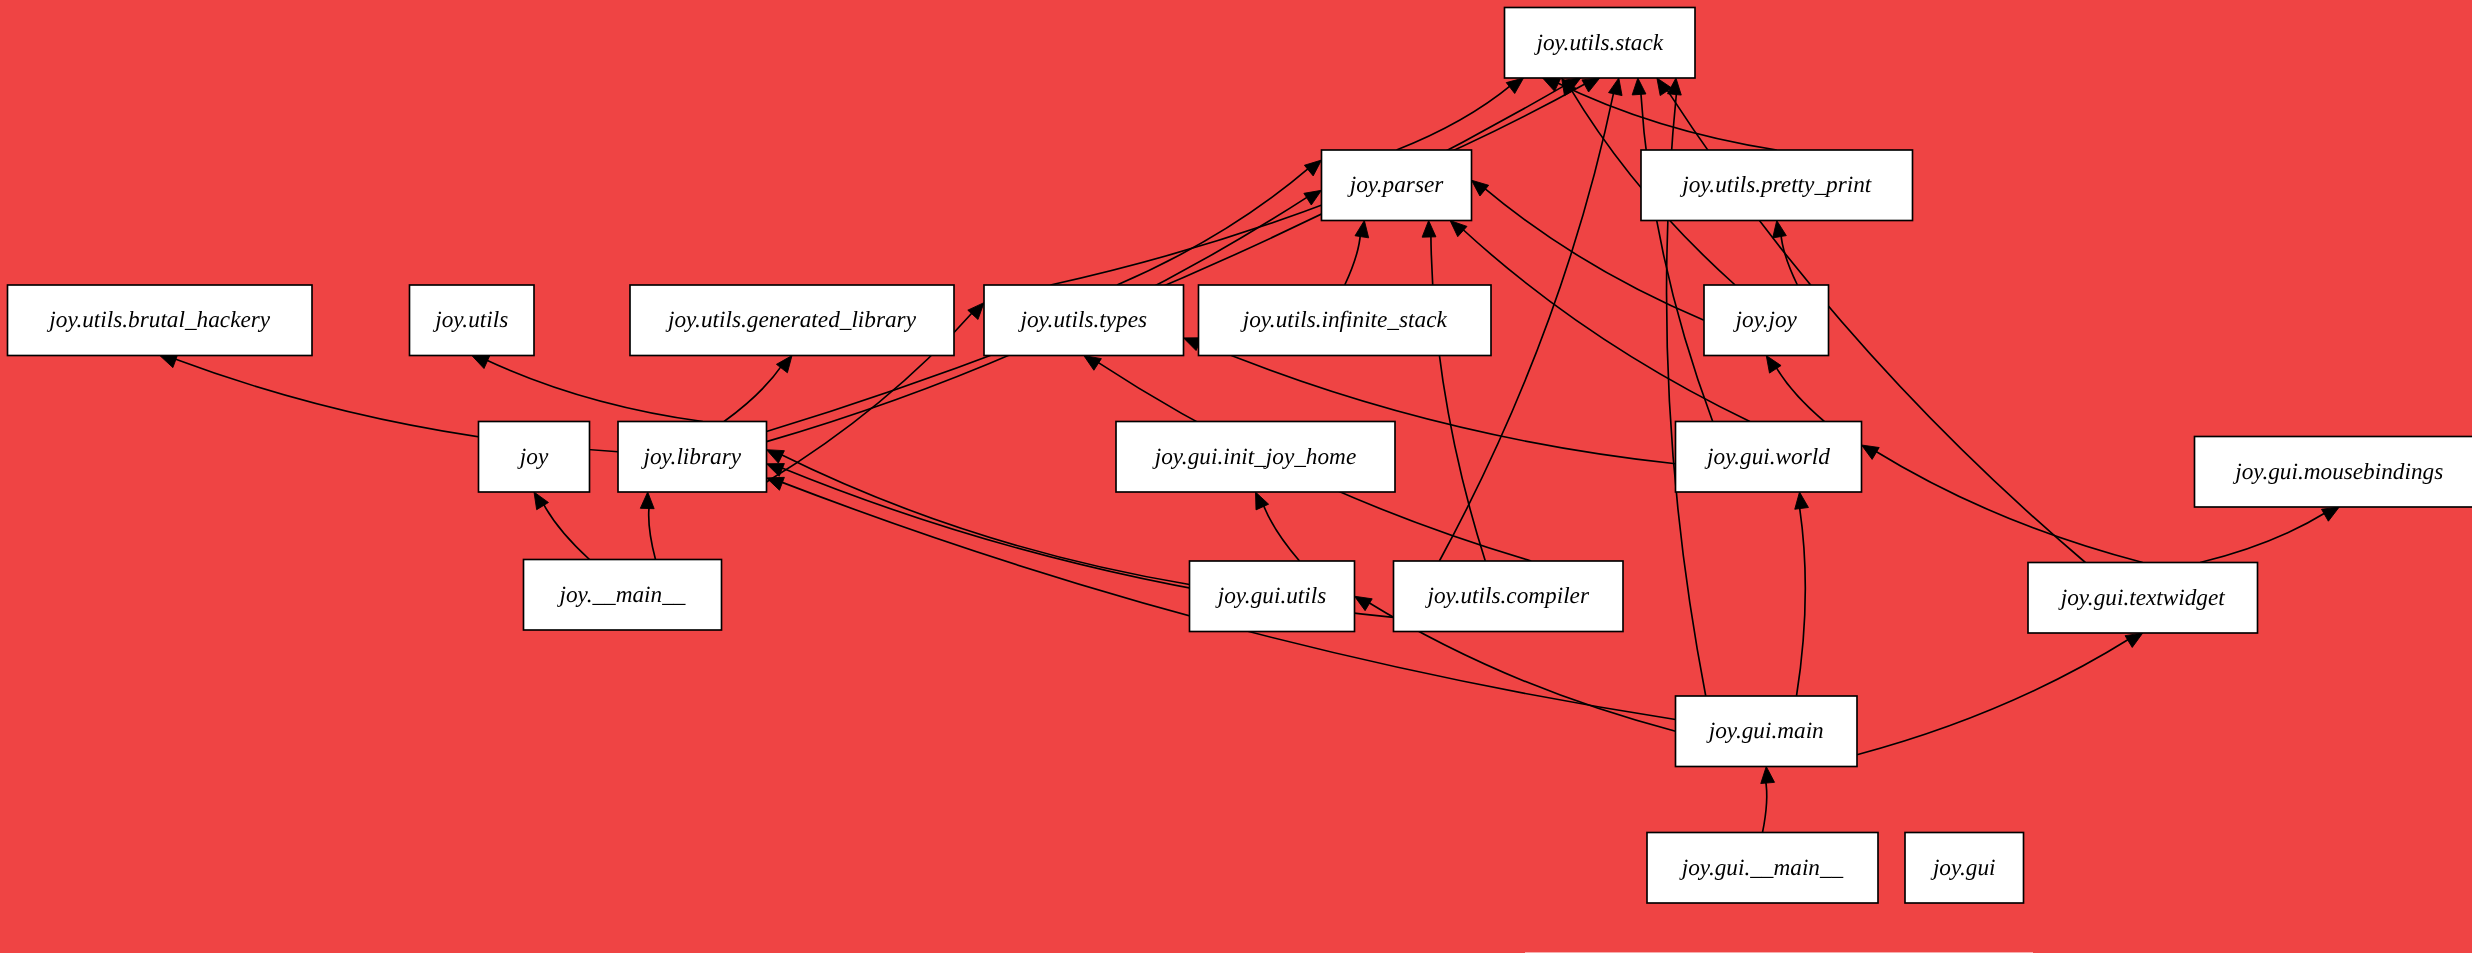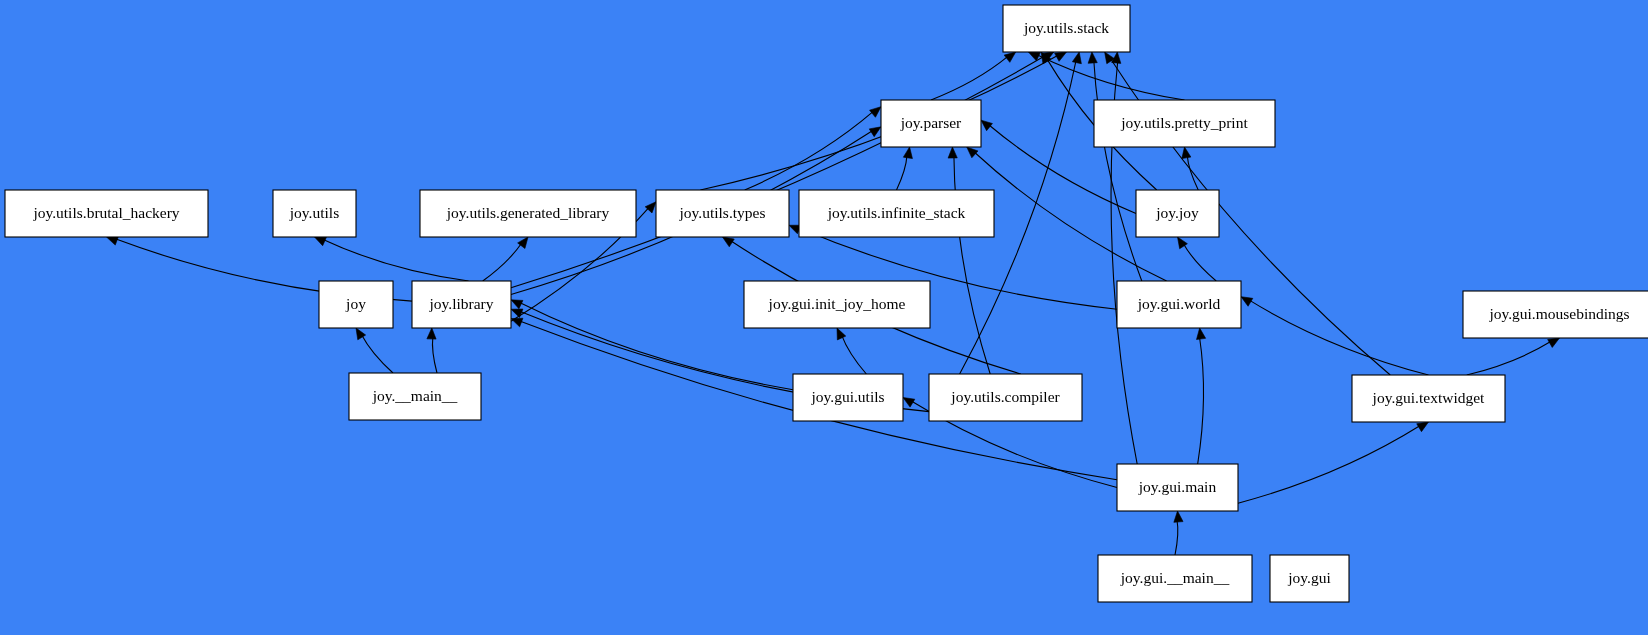--- a/index.html
+++ b/index.html
@@ -4,23 +4,24 @@
 <style>
   html, body {
     margin: 0;
     padding: 0;
     background: #ffffff;
   }
   #graph-canvas {
     position: relative;
     width: 1648px;
     height: 635px;
-    background: #3b82f6;
+    background: #ef4444;
     overflow: hidden;
     font-family: "Liberation Serif", "DejaVu Serif", serif;
+    font-style: italic;
   }
   svg#graph-svg {
     position: absolute;
     left: 0;
     top: 0;
     width: 1648px;
     height: 635px;
   }
   .edge {
     fill: none;

